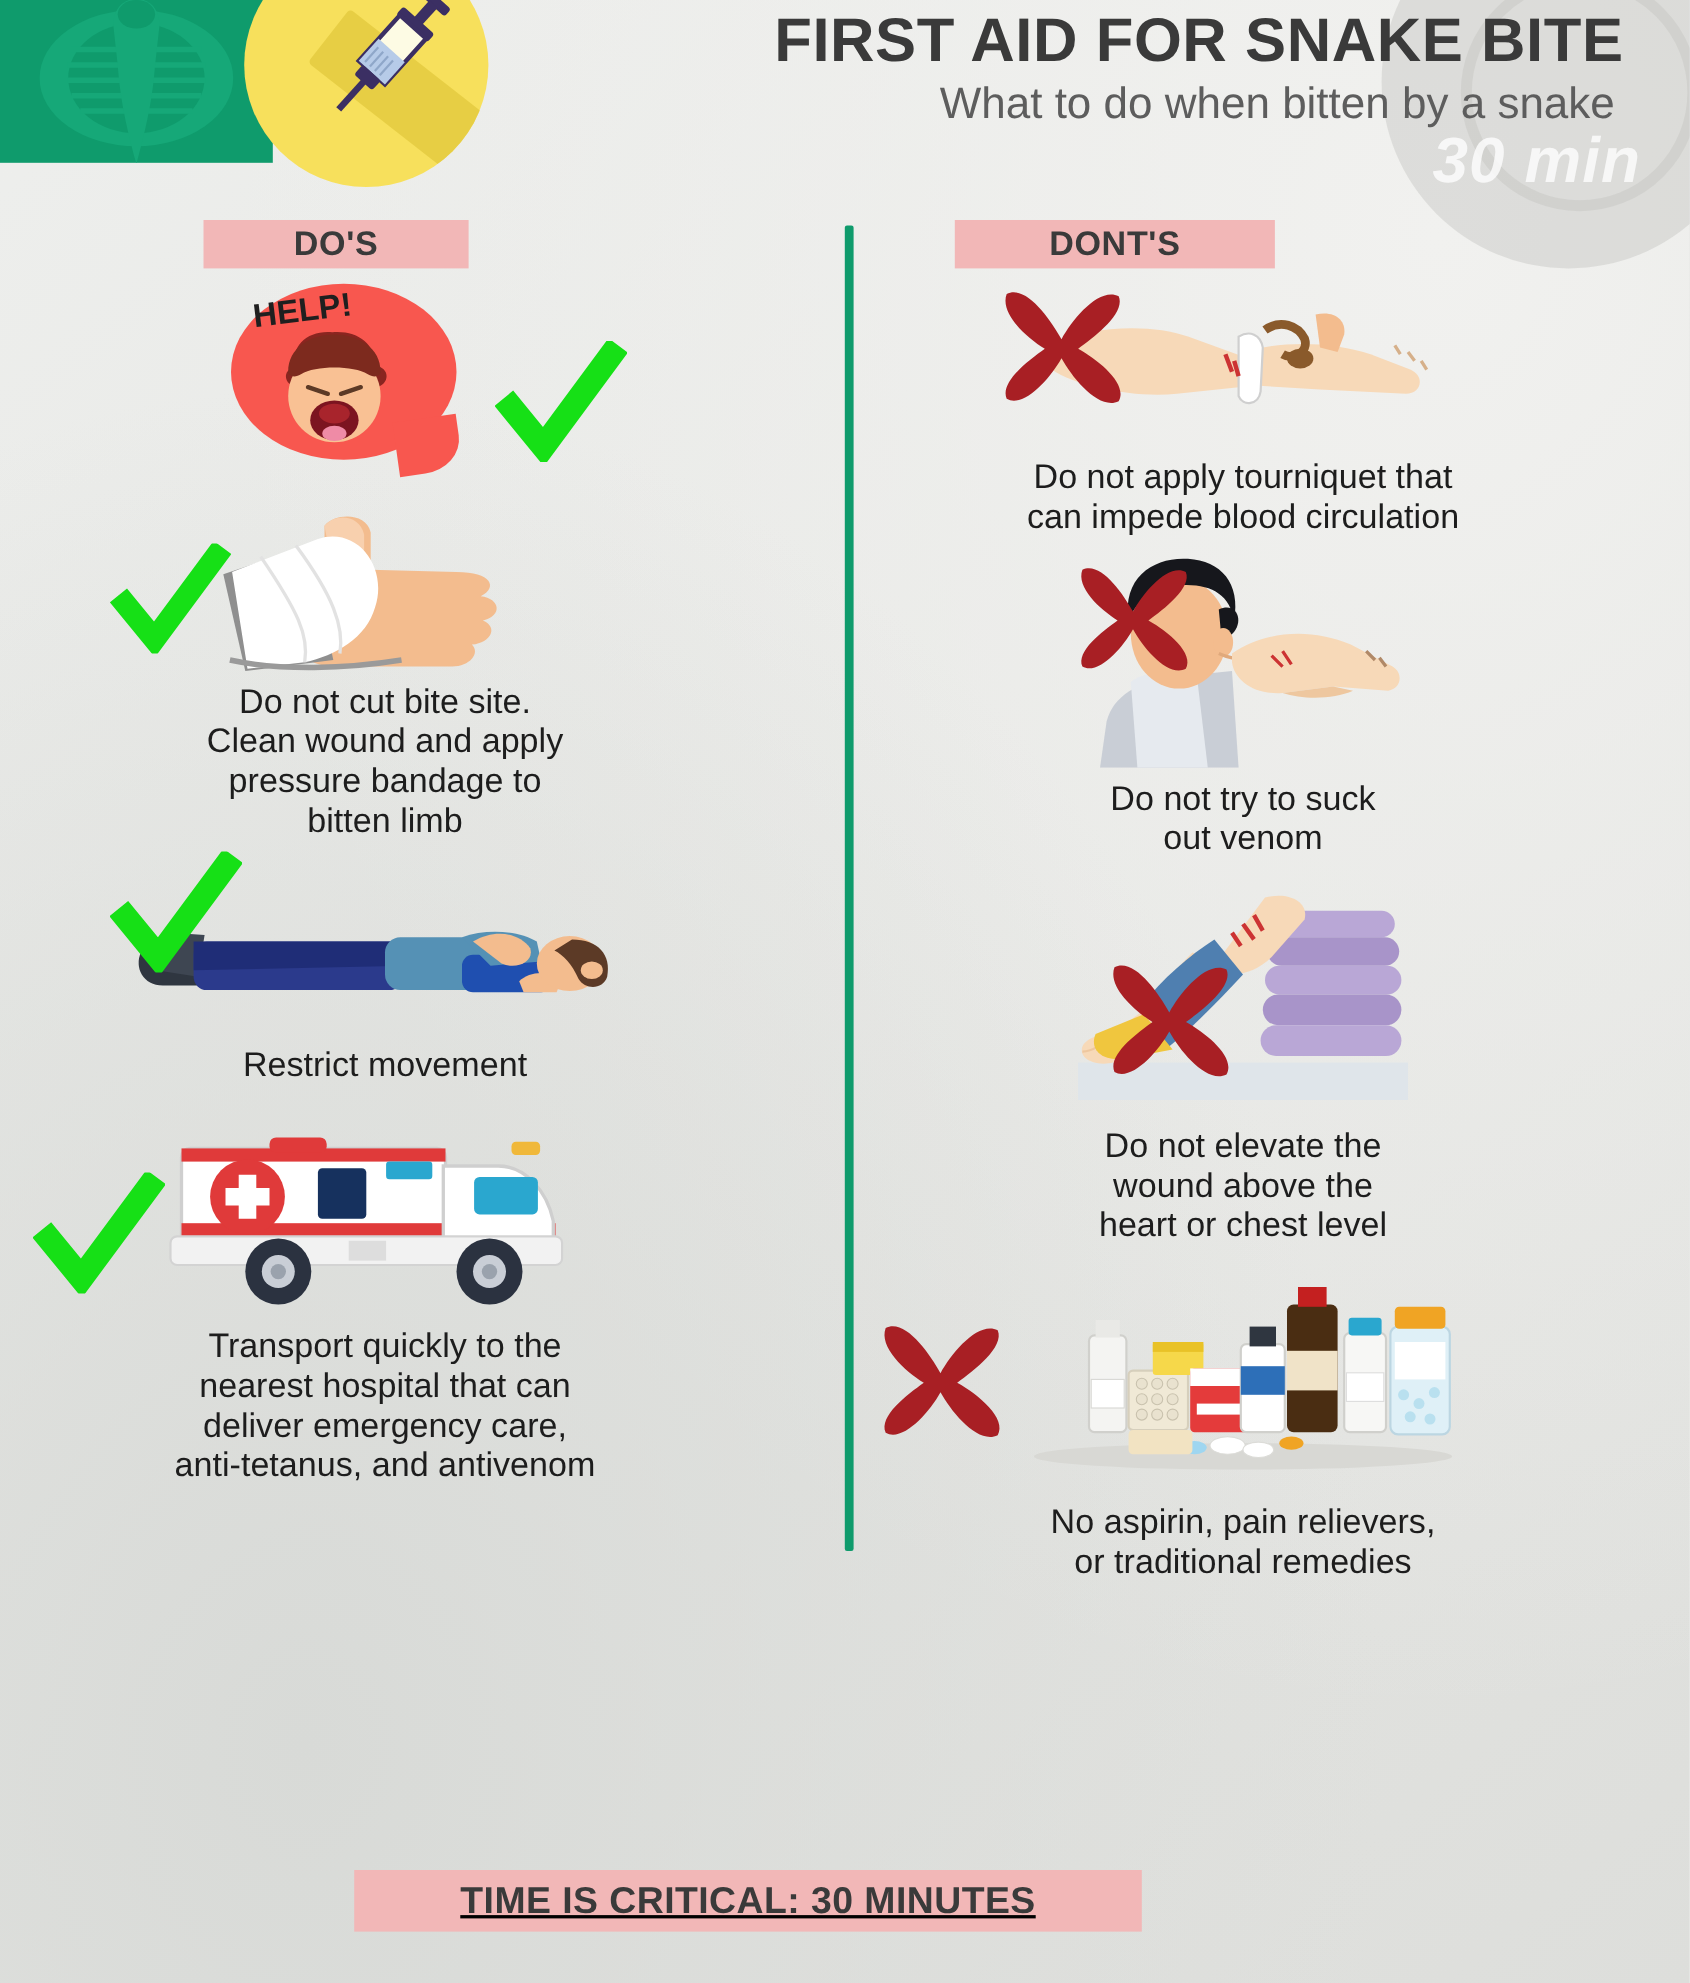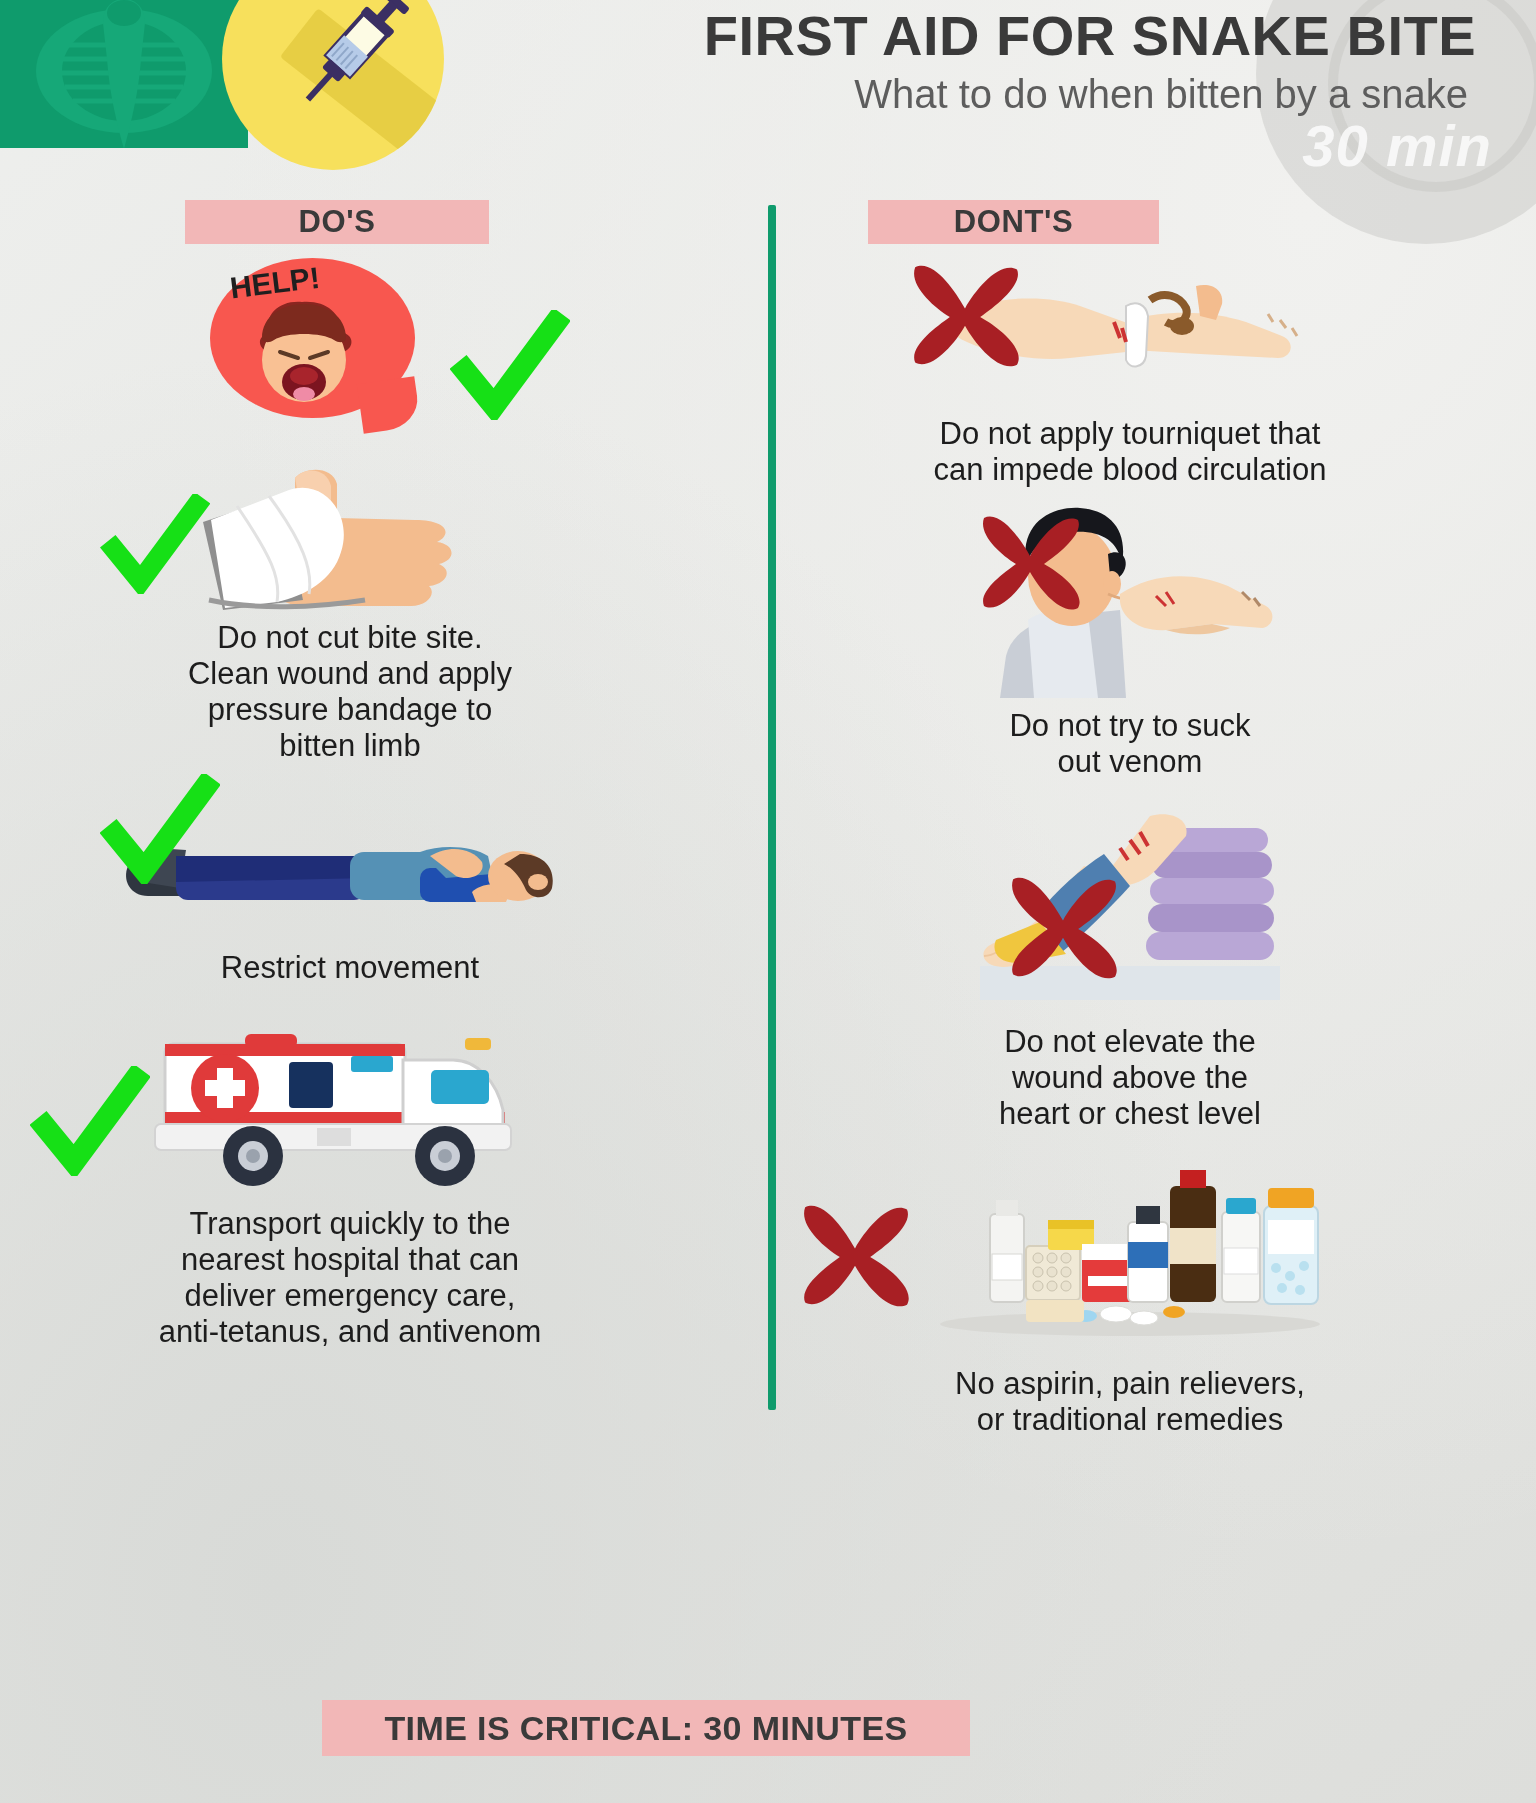--- a/index.html
+++ b/index.html
@@ -60,21 +60,21 @@
     color:rgba(252,252,252,.82);letter-spacing:1px;
   }
   
   .col-head{
     position:absolute;height:44px;background:#f2b7b7;
     display:flex;align-items:center;justify-content:center;
   }
   .col-head span{
     font-size:31px;font-weight:700;color:#3a3a3a;letter-spacing:.6px;
   }
-  #head-dos{left:185px;top:200px;width:304px;}
+  #head-dos{left:185px;top:200px;width:241px;}
   #head-donts{left:868px;top:200px;width:291px;}
   
   .divider{
     position:absolute;left:768px;top:205px;width:8px;height:1205px;
     background:#0f9b6c;border-radius:2px;
   }
   
   .col{position:absolute;top:250px;width:660px;}
   #col-dos{left:20px;}
   #col-donts{left:800px;}
@@ -104,22 +104,22 @@
   .face{position:absolute;left:50px;top:48px;z-index:3;}
   .bandage-wrap{position:relative;width:330px;height:150px;}
   .person-wrap{position:relative;width:460px;height:110px;}
   .ambulance-wrap{position:relative;width:430px;height:180px;}
   .suck-wrap{position:relative;width:300px;height:200px;}
   .tourn-wrap{position:relative;width:360px;height:110px;}
   .elevate-wrap{position:relative;width:300px;height:200px;}
   .meds-wrap{position:relative;width:400px;height:180px;}
   
   .banner{
-    position:absolute;left:322px;top:1700px;width:648px;height:56px;
-    background:#f2b7b7;display:flex;align-items:center;justify-content:center;
+    position:absolute;left:322px;top:1700px;width:716px;height:56px;
+    background:#f2b7b7;display:flex;align-items:center;justify-content:center;text-decoration:underline;
   }
   .banner span{
     font-size:34px;font-weight:700;color:#3a3a3a;letter-spacing:.4px;
   }
 </style>
 </head>
 <body>
 
 <div class="poster">
 

